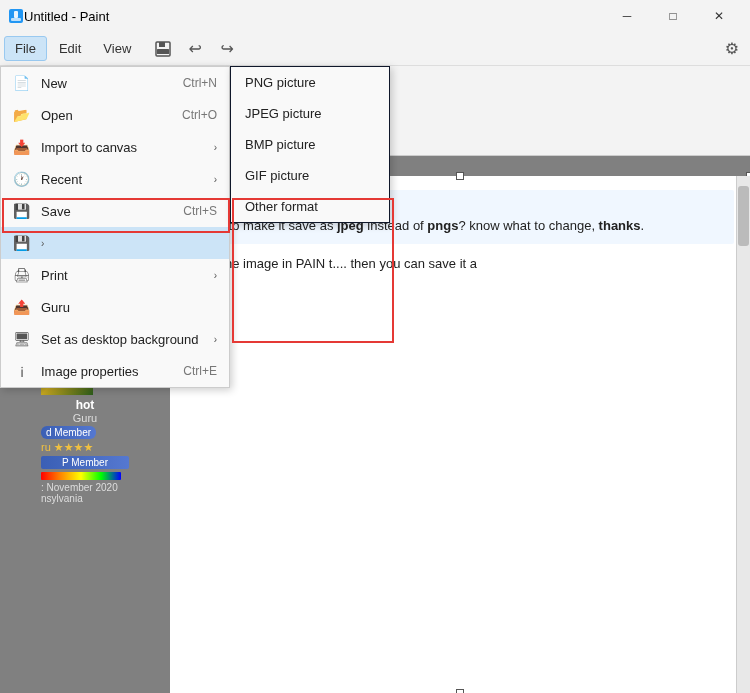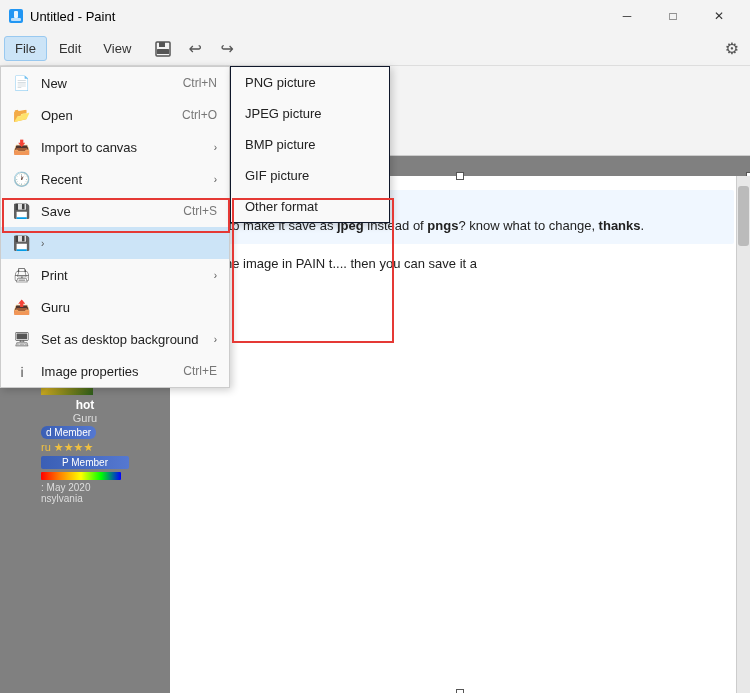--- a/index.html
+++ b/index.html
@@ -19,21 +19,20 @@
       height: 32px;
       display: flex;
       align-items: center;
       justify-content: space-between;
       padding: 0 8px;
       border-bottom: none;
     }
     .title-bar-left {
       display: flex;
       align-items: center;
-      gap: 6px;
     }
     .title-bar-controls {
       display: flex;
       gap: 0;
     }
     .title-btn {
       width: 46px;
       height: 32px;
       display: flex;
       align-items: center;
@@ -442,21 +441,21 @@
   <div class="canvas-left-panel">
 
     <div style="margin-top:155px;">
       <div class="forum-avatar"></div>
       <div style="color:white;font-size:12px;font-weight:bold;margin-top:3px;text-align:center;">hot</div>
       <div style="color:#ddd;font-size:11px;text-align:center;">Guru</div>
       <div style="background:linear-gradient(90deg,#3a5fb5,#5578d0);color:white;font-size:10px;padding:1px 5px;border-radius:6px;margin-top:2px;display:inline-block;">d Member</div>
       <div style="color:#f0c040;font-size:11px;margin-top:2px;">ru ★★★★</div>
       <div style="background:linear-gradient(90deg,#3a5fb5,#5578d0);color:white;font-size:10px;padding:1px 21px;border-radius:2px;margin-top:2px;display:inline-block;">P Member</div>
       <div class="forum-progress-bar" style="margin-top:3px;width:80px;height:8px;background:linear-gradient(90deg,#ff0000,#ff8800,#ffff00,#00ff00,#0000ff);border-radius:1px;"></div>
-      <div style="color:#ddd;font-size:10px;margin-top:2px;">: May 2020</div>
+      <div style="color:#ddd;font-size:10px;margin-top:2px;">: November 2020</div>
       <div style="color:#ddd;font-size:10px;">nsylvania</div>
     </div>
   </div>
 
   <div class="canvas-content">
 
     <div style="position:absolute;top:-4px;left:50%;margin-left:-4px;width:8px;height:8px;background:white;border:1px solid #555;"></div>
     <div style="position:absolute;top:-4px;right:-4px;width:8px;height:8px;background:white;border:1px solid #555;"></div>
     <div style="position:absolute;top:50%;right:-4px;margin-top:-4px;width:8px;height:8px;background:white;border:1px solid #555;"></div>
     <div style="position:absolute;bottom:-4px;right:-4px;width:8px;height:8px;background:white;border:1px solid #555;"></div>

